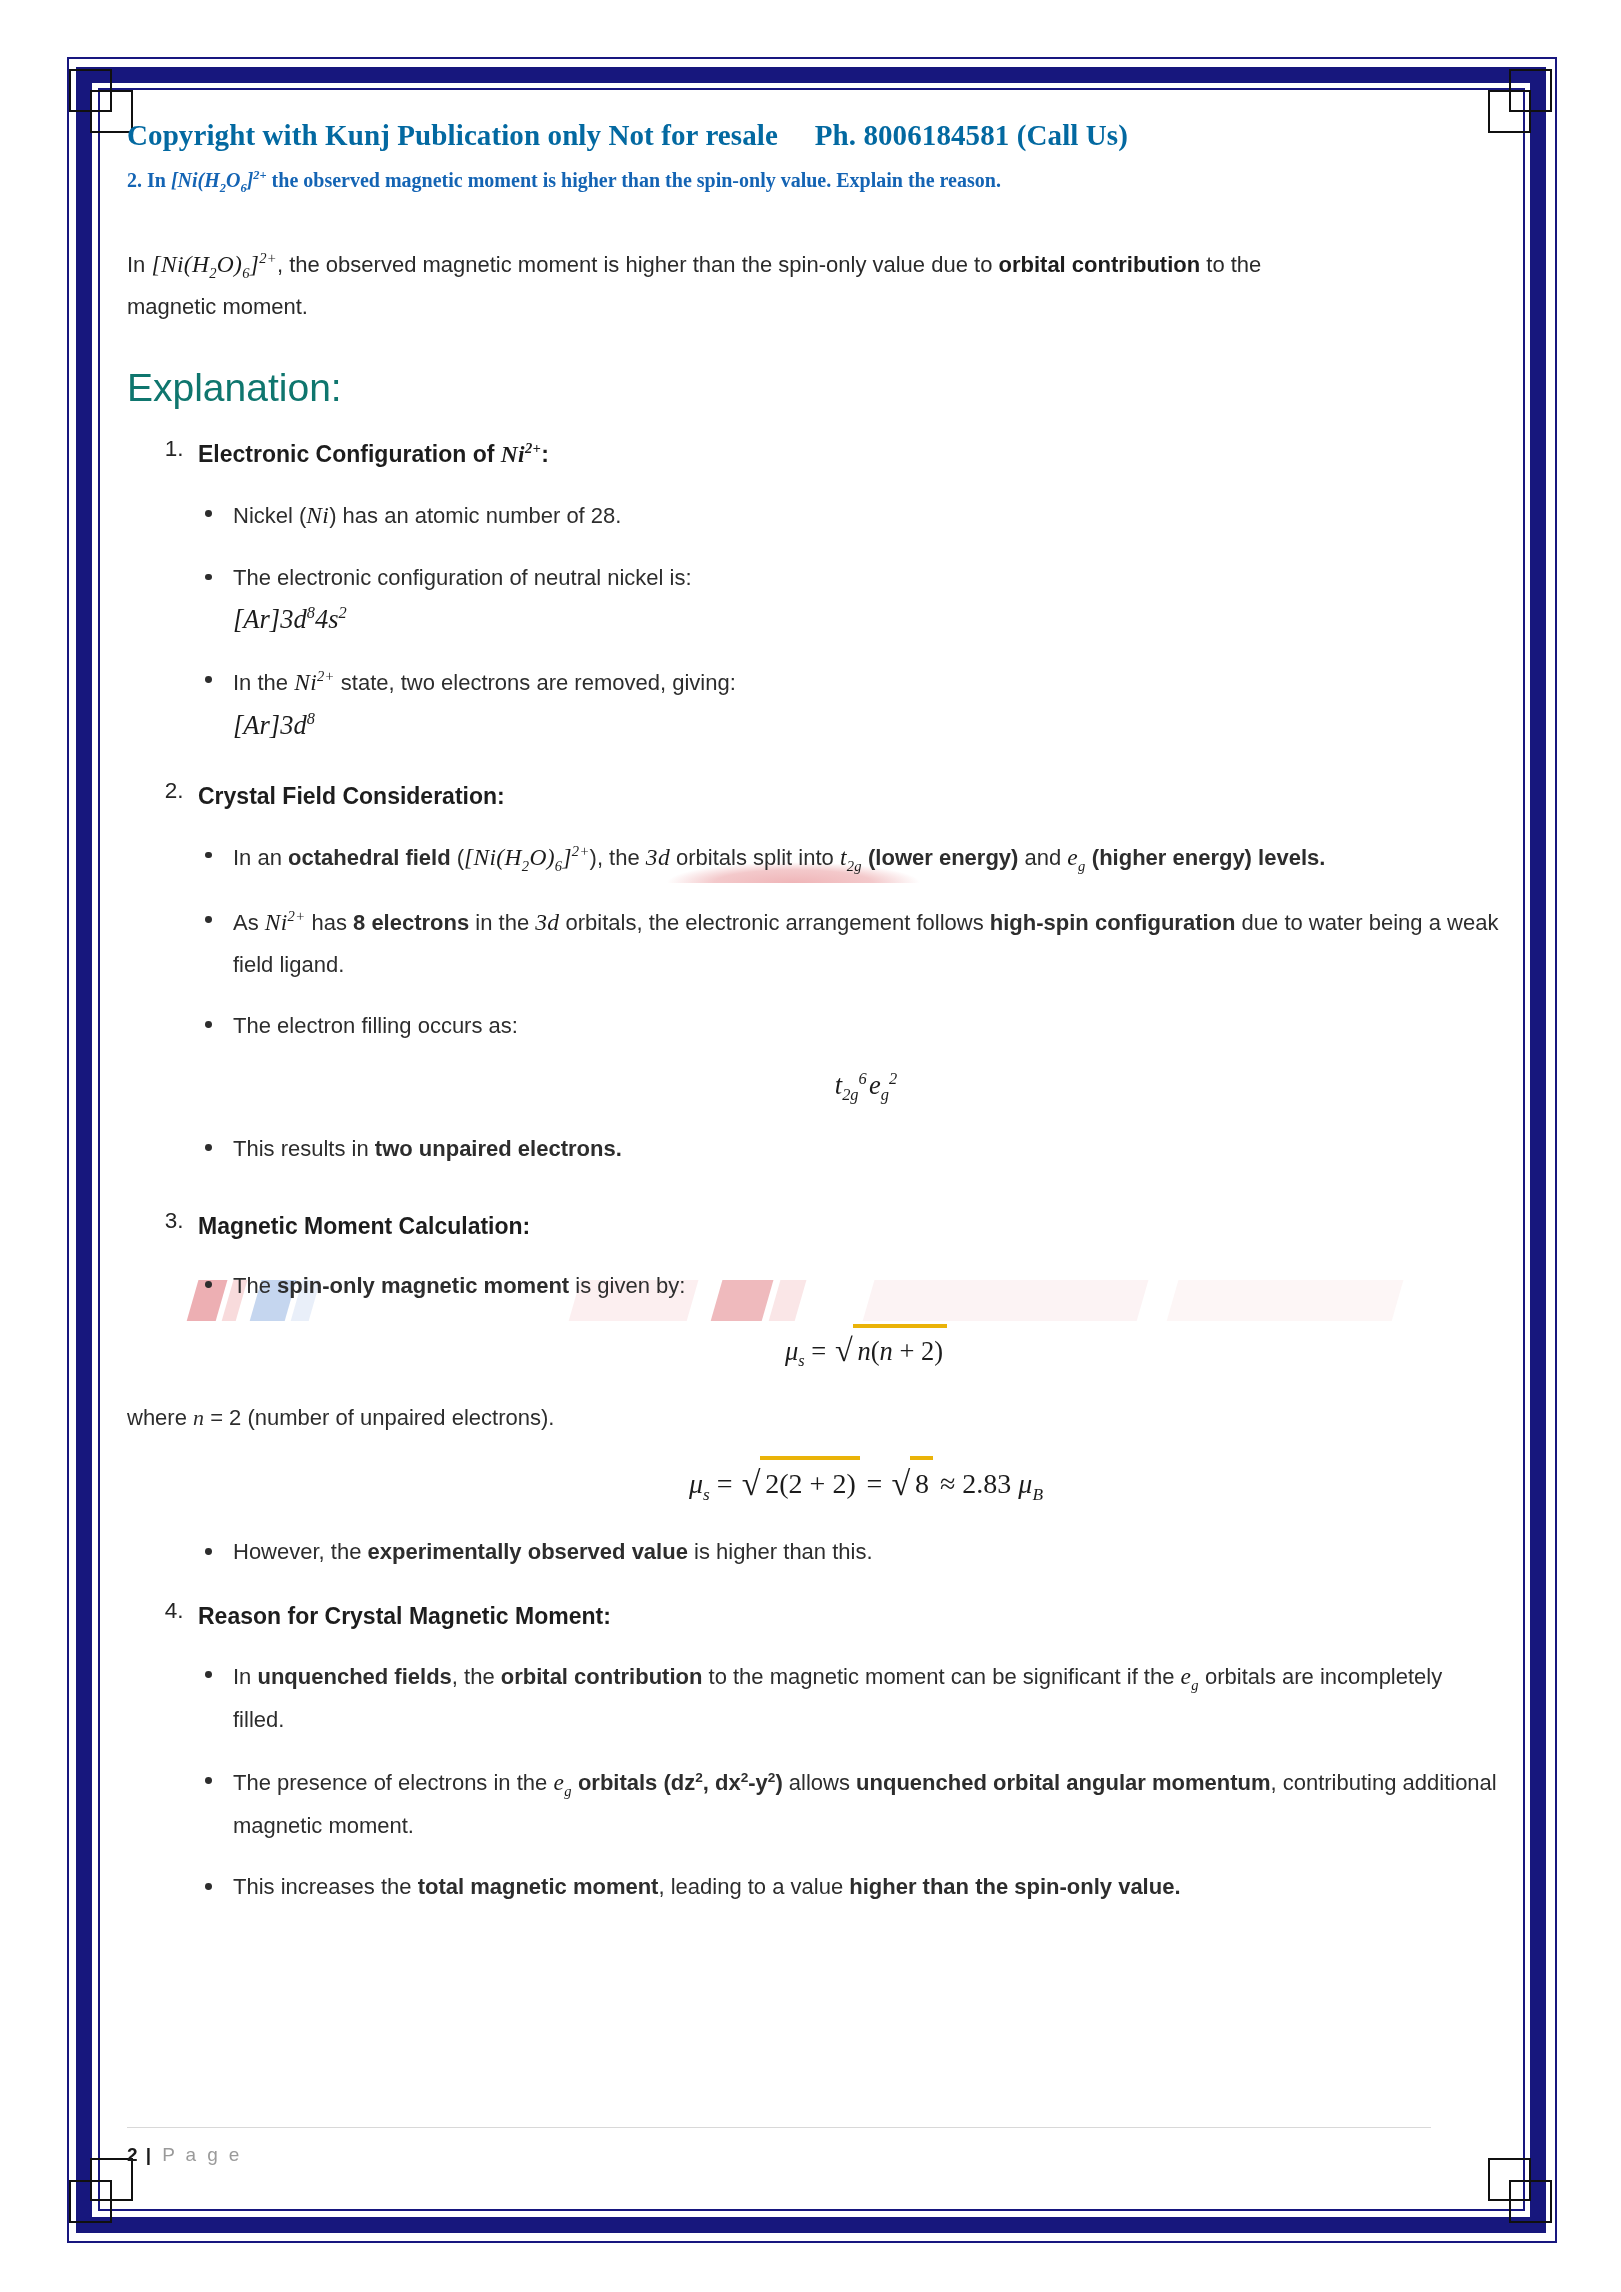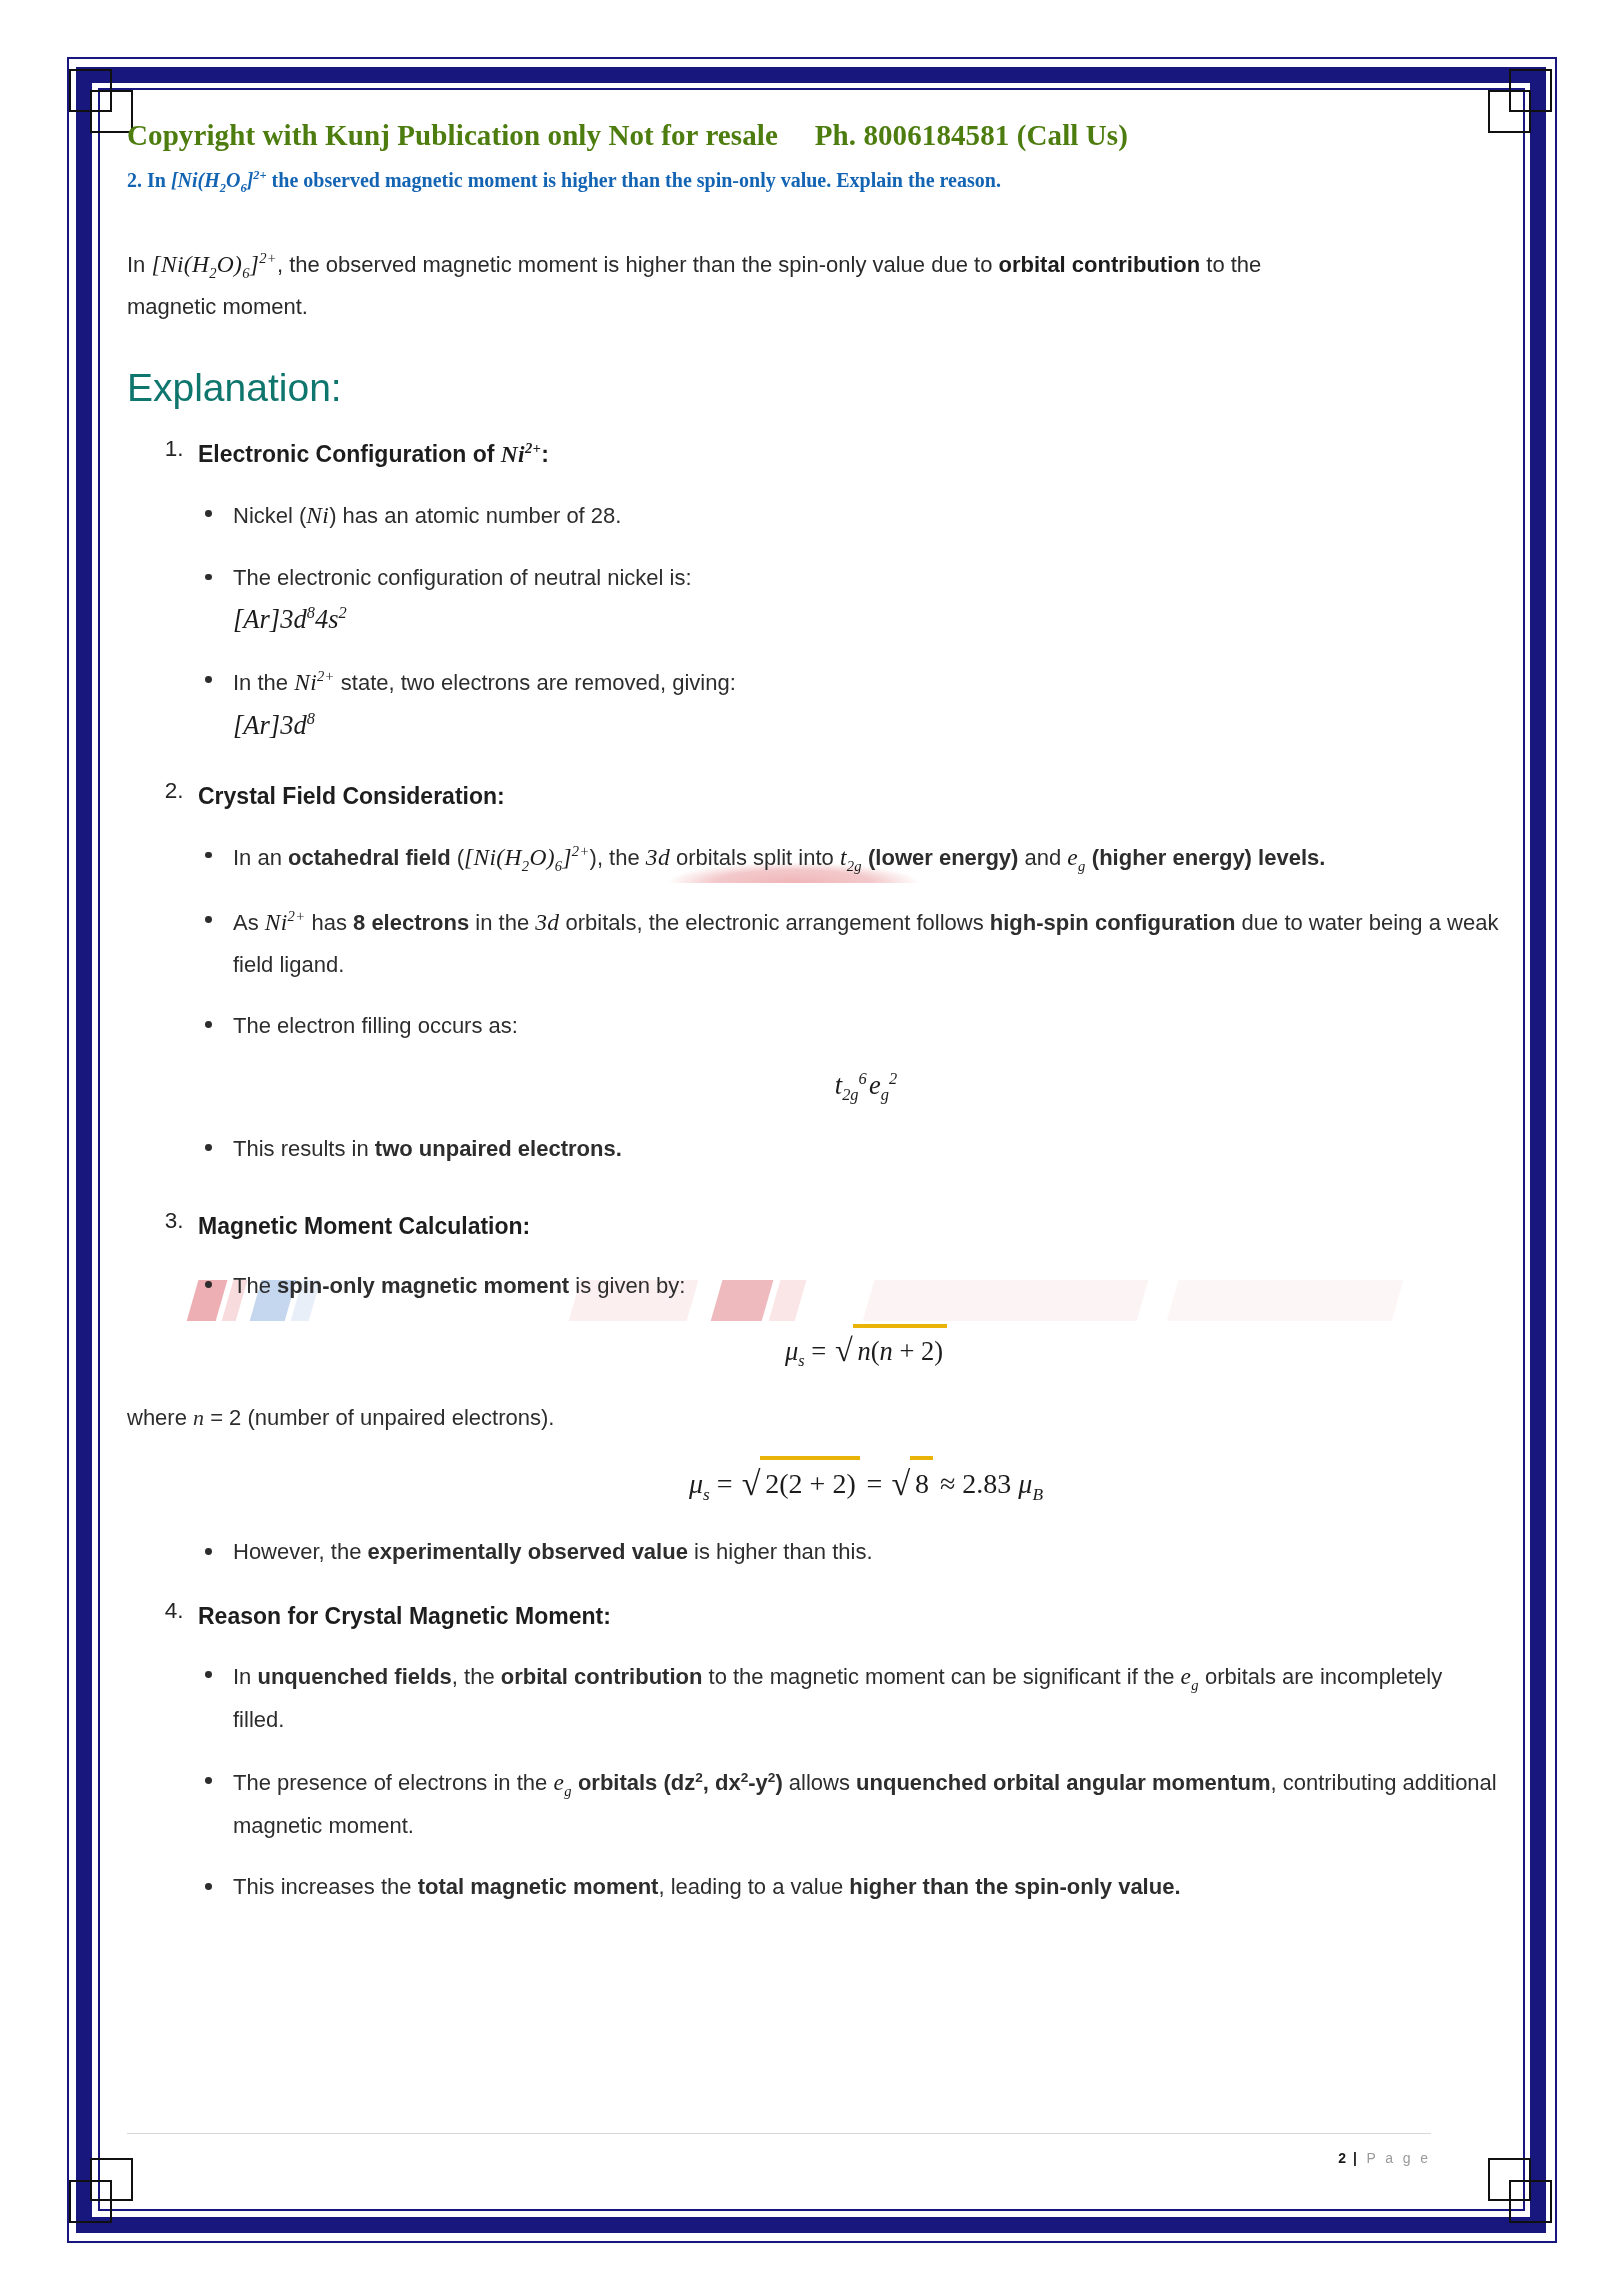--- a/index.html
+++ b/index.html
@@ -89,21 +89,21 @@
   .s6 { left: 534px; width: 51px; background: rgba(224,118,124,0.50); }
   .s7 { left: 592px; width: 25.5px; background: rgba(243,190,193,0.38); }
   .s8 { left: 686px; width: 274px; background: rgba(250,232,233,0.5); }
   .s9 { left: 990px; width: 225px; background: rgba(250,236,236,0.45); }
 
   
   .copyright-line {
     font-family: "Liberation Serif", serif;
     font-weight: bold;
     font-size: 29px;
-    color: #4d7c0f;
+    color: #0369a1;
     letter-spacing: 0.1px;
     white-space: pre;
     margin: 0 0 13.7px 0;
     line-height: 1.2;
   }
 
   .question-title {
     font-family: "Liberation Serif", serif;
     font-weight: bold;
     font-size: 20px;
@@ -230,24 +230,23 @@
     left: 127px;
     bottom: 127px;
     width: 1304px;
     z-index: 5;
   }
   .footer-rule {
     border-top: 1px solid #d8d8d8;
     margin-bottom: 15.7px;
   }
   .footer-text {
-    font-size: 14px;
+    font-size: 19px;
     color: #9a9a9a;
     letter-spacing: 2.9px;
-    text-align: right;
   }
   .footer-text .pg { color: #1a1a1a; font-weight: bold; letter-spacing: 0; }
   .footer-text .bar { color: #1a1a1a; font-weight: bold; }
 </style>
 </head>
 <body>
 
 <div class="page-border-outer"></div>
 <div class="page-border-navy"></div>
 <div class="page-border-inner-thin"></div>

